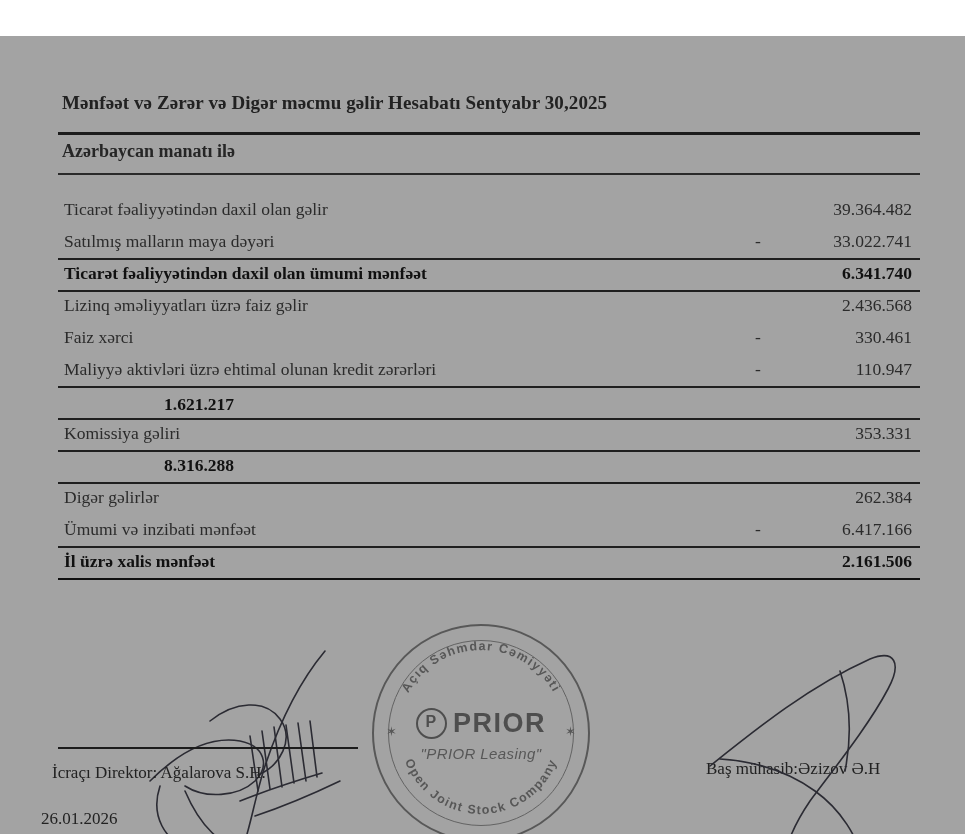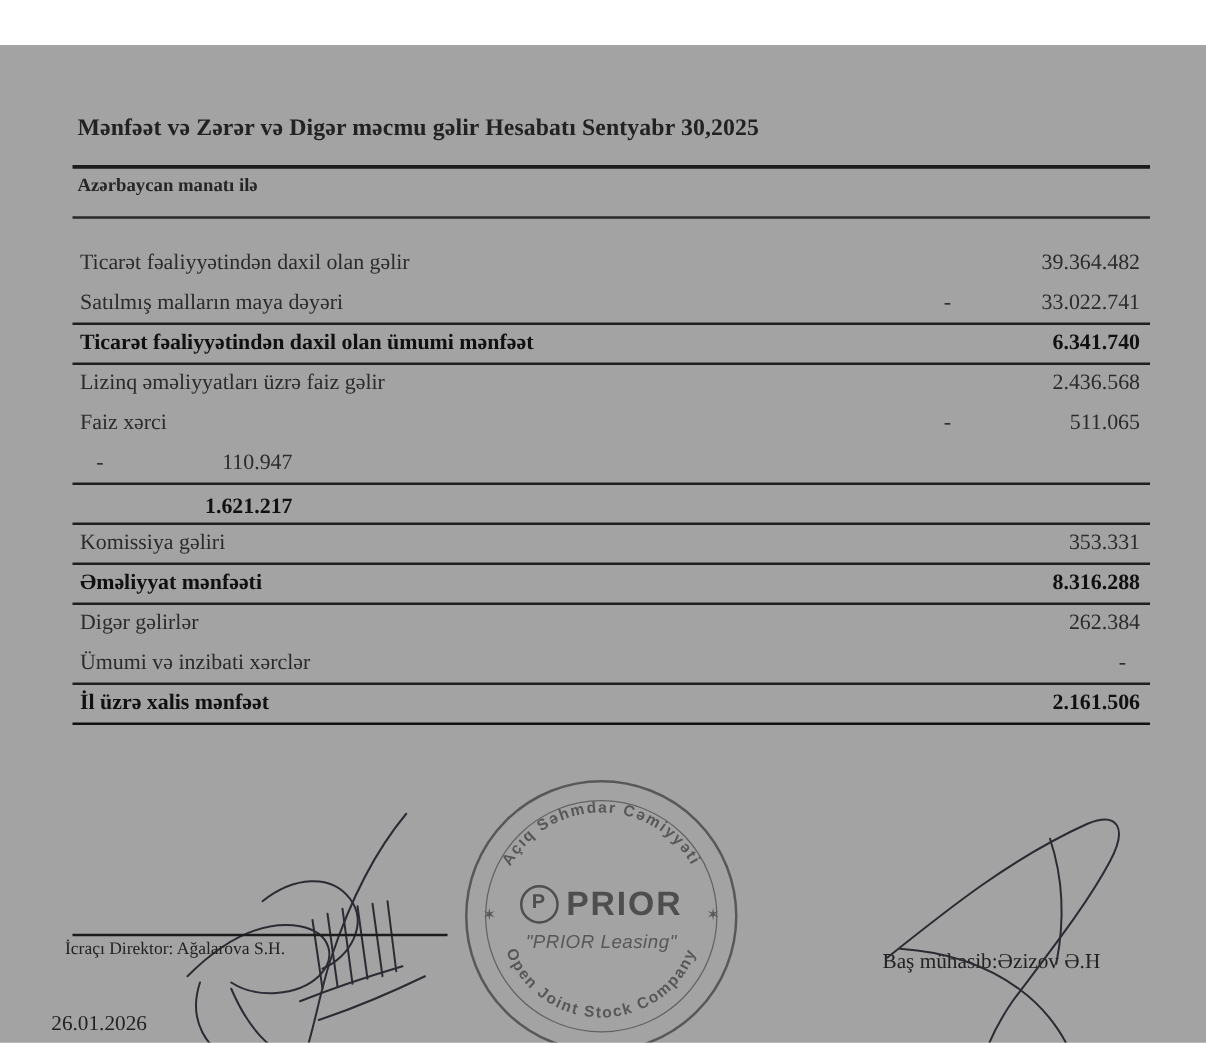--- a/index.html
+++ b/index.html
@@ -39,21 +39,21 @@
     left: 58px;
     top: 96px;
     width: 862px;
     height: 3px;
     background: #1c1c1c;
   }
   .currency-note {
     position: absolute;
     left: 62px;
     top: 105px;
-    font-size: 15px;
+    font-size: 18px;
     font-weight: 600;
     color: #262626;
   }
   .rule-under-currency {
     position: absolute;
     left: 58px;
     top: 137px;
     width: 862px;
     height: 1.5px;
     background: #2a2a2a;
@@ -139,22 +139,22 @@
     position: absolute;
     left: 58px;
     top: 126px;
     width: 300px;
     height: 1.6px;
     background: #1c1c1c;
   }
   .sig-left-label {
     position: absolute;
     left: 52px;
-    top: 131px;
-    font-size: 14px;
+    top: 142px;
+    font-size: 17px;
     color: #222;
     white-space: nowrap;
   }
   .sig-date {
     position: absolute;
     left: 41px;
     top: 188px;
     font-size: 17px;
     color: #222;
   }
@@ -292,60 +292,61 @@
     <div class="row">
       <div class="label">Lizinq əməliyyatları üzrə faiz gəlir</div>
       <div class="sign"></div>
       <div class="amount">2.436.568</div>
 
     </div>
 
     <div class="row">
       <div class="label">Faiz xərci</div>
       <div class="sign">-</div>
-      <div class="amount">511.065</div>
-
-    </div>
-
-    <div class="row">
+      <div class="amount">330.461</div>
+
+    </div>
+
+    <div class="row">
+      <div class="label">Maliyyə aktivləri üzrə ehtimal olunan kredit zərərləri</div>
       <div class="sign">-</div>
       <div class="amount">110.947</div>
       <div class="underline"></div>
     </div>
 
     <div class="row total twoline">
       <div class="sign"></div>
       <div class="amount">1.621.217</div>
       <div class="underline"></div>
     </div>
 
     <div class="row">
       <div class="label">Komissiya gəliri</div>
       <div class="sign"></div>
       <div class="amount">353.331</div>
       <div class="underline"></div>
     </div>
 
     <div class="row total">
-      <div class="label">Əməliyyat mənfəəti</div>
       <div class="sign"></div>
       <div class="amount">8.316.288</div>
       <div class="underline"></div>
     </div>
 
     <div class="row">
       <div class="label">Digər gəlirlər</div>
       <div class="sign"></div>
       <div class="amount">262.384</div>
 
     </div>
 
     <div class="row">
-      <div class="label">Ümumi və inzibati xərclər</div>
+      <div class="label">Ümumi və inzibati mənfəət</div>
       <div class="sign">-</div>
+      <div class="amount">6.417.166</div>
       <div class="underline"></div>
     </div>
 
     <div class="row total">
       <div class="label">İl üzrə xalis mənfəət</div>
       <div class="sign"></div>
       <div class="amount">2.161.506</div>
       <div class="underline thick"></div>
     </div>
 

